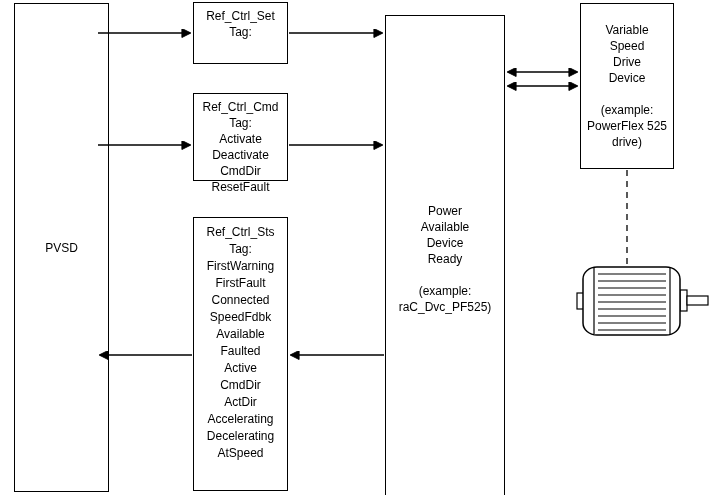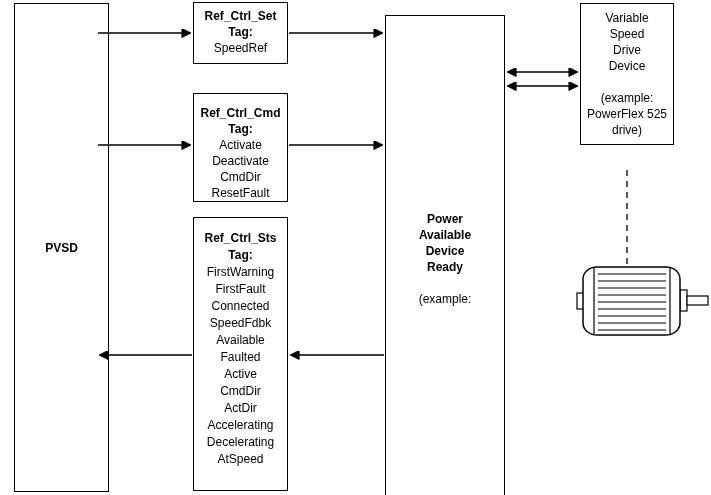--- a/index.html
+++ b/index.html
@@ -13,32 +13,32 @@
     color: #000000;
     overflow: hidden;
   }
   .box {
     position: absolute;
     box-sizing: border-box;
     border: 1px solid #000000;
     background: #ffffff;
     text-align: center;
   }
-  .bold { font-weight: bold; }
+  .bold { font-weight: normal; }
   .line16 { line-height: 16px; }
   .line17 { line-height: 17px; }
   .vcenter { display: flex; flex-direction: column; justify-content: center; align-items: center; }
   .spacer16 { height: 16px; }
 
   #pvsd-box   { left: 14px;   top: 3px;   width: 95px;  height: 489px; }
   #set-box    { left: 193px; top: 2px;   width: 95px;  height: 62px;  padding-top: 5px; }
-  #cmd-box    { left: 193px; top: 93px;  width: 95px;  height: 109px; padding-top: 11px; }
-  #sts-box    { left: 193px; top: 217px; width: 95px;  height: 274px; padding-top: 12px; }
+  #cmd-box    { left: 193px; top: 93px;  width: 95px;  height: 88px; padding-top: 5px; }
+  #sts-box    { left: 193px; top: 217px; width: 95px;  height: 274px; padding-top: 6px; }
   #pv-box     { left: 385px; top: 15px;   width: 120px; height: 488px; }
-  #vsd-box    { left: 580px; top: 3px;   width: 94px;  height: 142px; }
+  #vsd-box    { left: 580px; top: 3px;   width: 94px;  height: 166px; }
 
   #arrow-layer {
     position: absolute;
     left: 0; top: 0;
     pointer-events: none;
   }
   #arrow-layer line, #arrow-layer rect, #arrow-layer path {
     stroke: #000000;
   }
 </style>
@@ -47,21 +47,20 @@
 
 <div id="canvas">
 
   <div id="pvsd-box" class="box vcenter">
     <div class="bold">PVSD</div>
   </div>
 
   <div id="set-box" class="box line16">
     <div class="bold">Ref_Ctrl_Set</div>
     <div class="bold">Tag:</div>
-    <div>SpeedRef</div>
   </div>
 
   <div id="cmd-box" class="box line16">
     <div class="bold">Ref_Ctrl_Cmd</div>
     <div class="bold">Tag:</div>
     <div>Activate</div>
     <div>Deactivate</div>
     <div>CmdDir</div>
     <div>ResetFault</div>
   </div>
@@ -83,20 +82,21 @@
     <div>AtSpeed</div>
   </div>
 
   <div id="pv-box" class="box vcenter line16">
     <div class="bold">Power</div>
     <div class="bold">Available</div>
     <div class="bold">Device</div>
     <div class="bold">Ready</div>
     <div class="spacer16"></div>
     <div>(example:</div>
+    <div>raC_Dvc_PF525)</div>
   </div>
 
   <div id="vsd-box" class="box vcenter line16">
     <div>Variable</div>
     <div>Speed</div>
     <div>Drive</div>
     <div>Device</div>
     <div class="spacer16"></div>
     <div>(example:</div>
     <div>PowerFlex 525</div>

